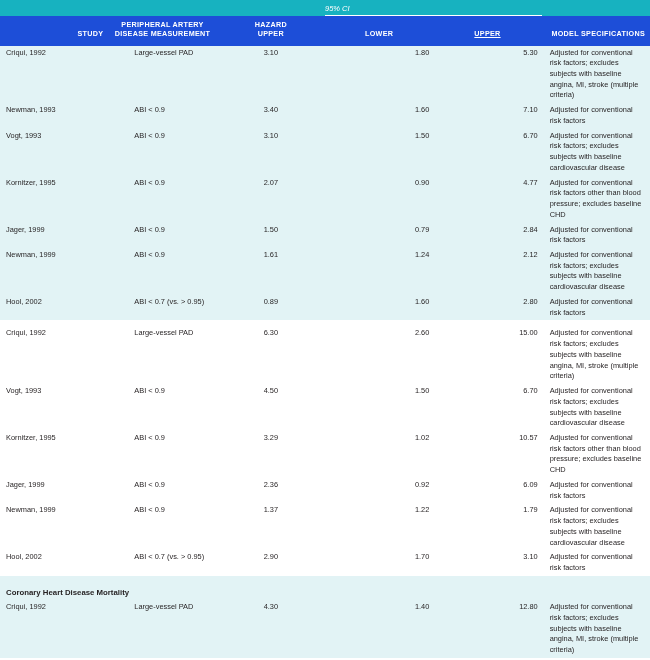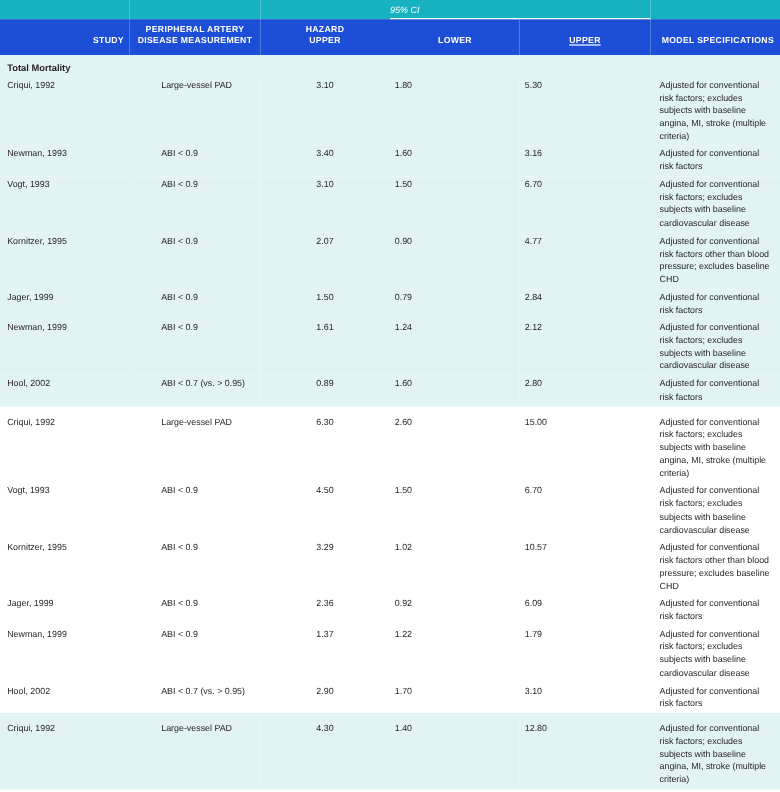--- a/index.html
+++ b/index.html
@@ -57,21 +57,21 @@
   td {
     font-size: 7.4px;
     line-height: 1.45;
     padding: 2px 4px;
     vertical-align: top;
     border: none;
   }
   td.study { padding-left: 6px; width: 118px; }
   td.meas  { width: 112px; padding-left: 26px; }
   td.num   { width: 50px; text-align: center; }
-  td.num2  { width: 48px; text-align: left; }
+  td.num2  { width: 48px; text-align: right; }
   td.spec  { width: 274px; padding-left: 8px; padding-right: 6px; }
 
   tr.group td {
     font-weight: bold;
     font-size: 7.8px;
     padding-top: 5px;
     padding-bottom: 2px;
   }
   tr.band td { background: #e2f3f5; }
   tr.white td { background: #ffffff; }
@@ -100,37 +100,34 @@
         <th class="c-hr">
           <span>HAZARD</span><br>
           <span>UPPER</span>
         </th>
         <th class="c-low">LOWER</th>
         <th class="c-up">UPPER</th>
         <th class="c-spec">MODEL SPECIFICATIONS</th>
       </tr>
     </thead>
     <tbody id="tbody">
-        <tr class="group band">
-          <td colspan="6" class="study">Total Mortality</td>
-        </tr>
         <tr class="band">
           <td class="study">Criqui, 1992</td>
           <td class="meas">Large-vessel PAD</td>
           <td class="num">3.10</td>
           <td class="num2">1.80</td>
           <td class="num2">5.30</td>
           <td class="spec">Adjusted for conventional risk factors; excludes subjects with baseline angina, MI, stroke (multiple criteria)</td>
         </tr>
         <tr class="band">
           <td class="study">Newman, 1993</td>
           <td class="meas">ABI &lt; 0.9</td>
           <td class="num">3.40</td>
           <td class="num2">1.60</td>
-          <td class="num2">3.16</td>
+          <td class="num2">7.10</td>
           <td class="spec">Adjusted for conventional risk factors</td>
         </tr>
         <tr class="band">
           <td class="study">Vogt, 1993</td>
           <td class="meas">ABI &lt; 0.9</td>
           <td class="num">3.10</td>
           <td class="num2">1.50</td>
           <td class="num2">6.70</td>
           <td class="spec">Adjusted for conventional risk factors; excludes subjects with baseline cardiovascular disease</td>
         </tr>
@@ -213,20 +210,23 @@
           <td class="study">Hool, 2002</td>
           <td class="meas">ABI &lt; 0.7 (vs. &gt; 0.95)</td>
           <td class="num">2.90</td>
           <td class="num2">1.70</td>
           <td class="num2">3.10</td>
           <td class="spec">Adjusted for conventional risk factors</td>
         </tr>
         <tr class="spacer band">
           <td colspan="6"></td>
         </tr>
+        <tr class="group band">
+          <td colspan="6" class="study">Coronary Heart Disease Mortality</td>
+        </tr>
         <tr class="band">
           <td class="study">Criqui, 1992</td>
           <td class="meas">Large-vessel PAD</td>
           <td class="num">4.30</td>
           <td class="num2">1.40</td>
           <td class="num2">12.80</td>
           <td class="spec">Adjusted for conventional risk factors; excludes subjects with baseline angina, MI, stroke (multiple criteria)</td>
         </tr>
       </tbody>
   </table>

